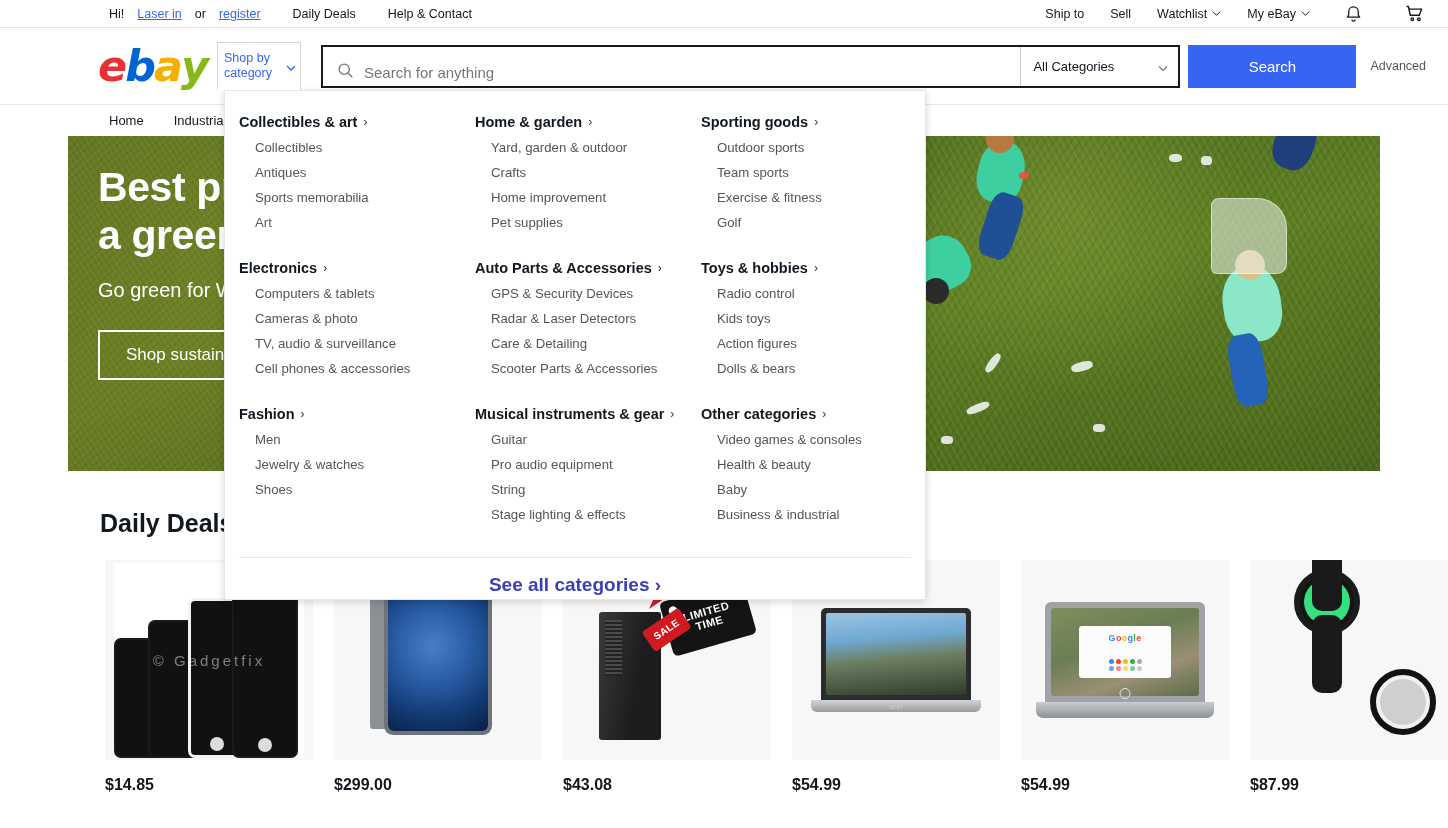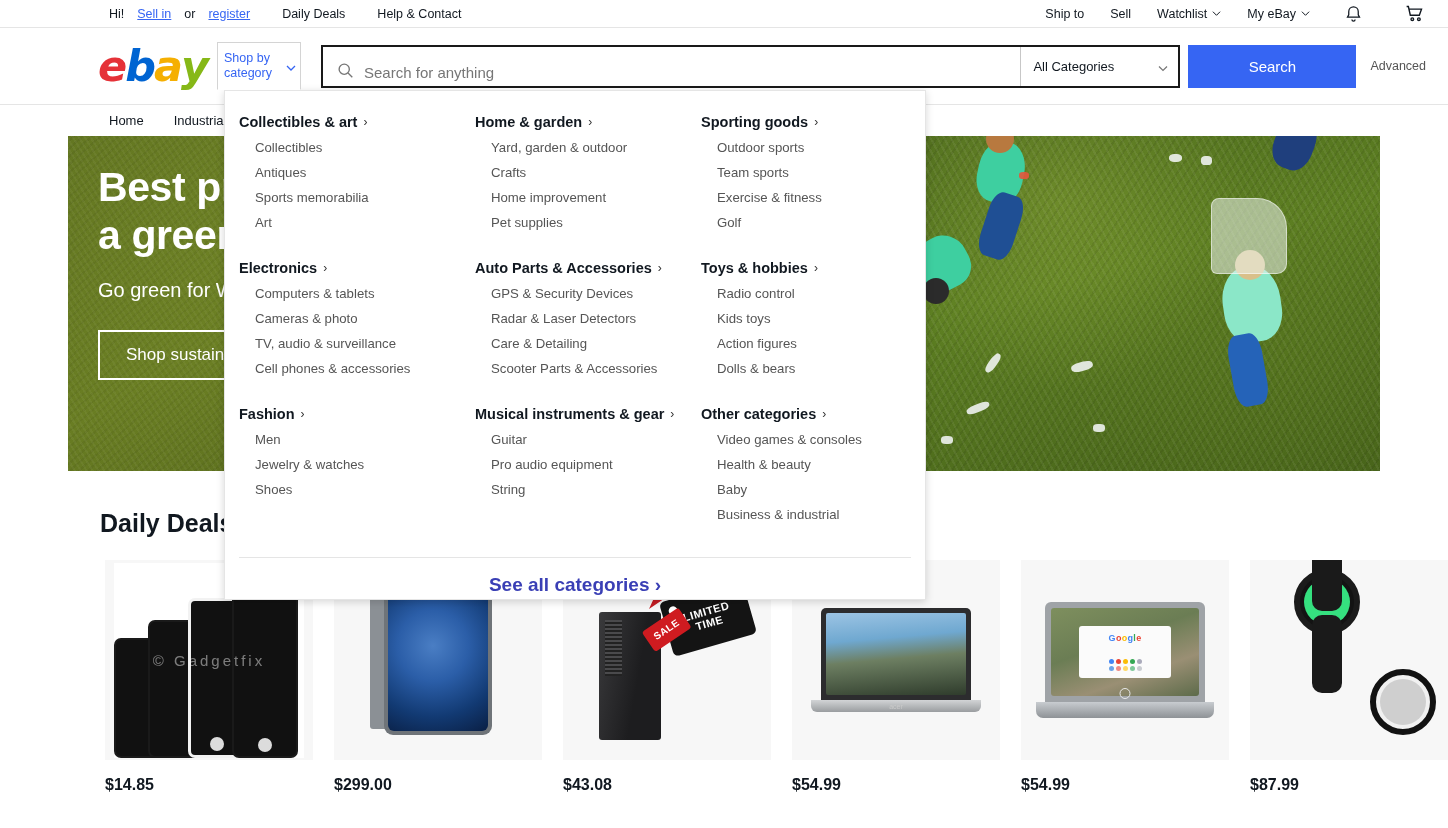--- a/index.html
+++ b/index.html
@@ -240,21 +240,21 @@
 </style>
 </head>
 <body>
 
 <div class="page">
 
   <div class="topbar">
     <div class="topbar-left">
       <span class="greet">Hi!</span>
       <span class="sep"></span>
-      <a class="lnk-underline">Sell in</a>
+      <a class="lnk-underline">Laser in</a>
       <span class="sep"></span>
       <span>or</span>
       <span class="sep"></span>
       <a class="lnk-underline">register</a>
       <span class="tb-item">Daily Deals</span>
       <span class="tb-item">Help &amp; Contact</span>
     </div>
     <div class="topbar-right">
       <span class="tb-item">
         <span>Ship to</span>
@@ -566,20 +566,21 @@
         </div>
         <div class="fly-block">
           <div class="fly-head">
             <span>Musical instruments &amp; gear</span>
             <span class="fly-chev">›</span>
           </div>
           <ul class="fly-list">
             <li>Guitar</li>
             <li>Pro audio equipment</li>
             <li>String</li>
+            <li>Stage lighting &amp; effects</li>
           </ul>
         </div>
       </div>
 
       <div>
         <div class="fly-block">
           <div class="fly-head">
             <span>Sporting goods</span>
             <span class="fly-chev">›</span>
           </div>

